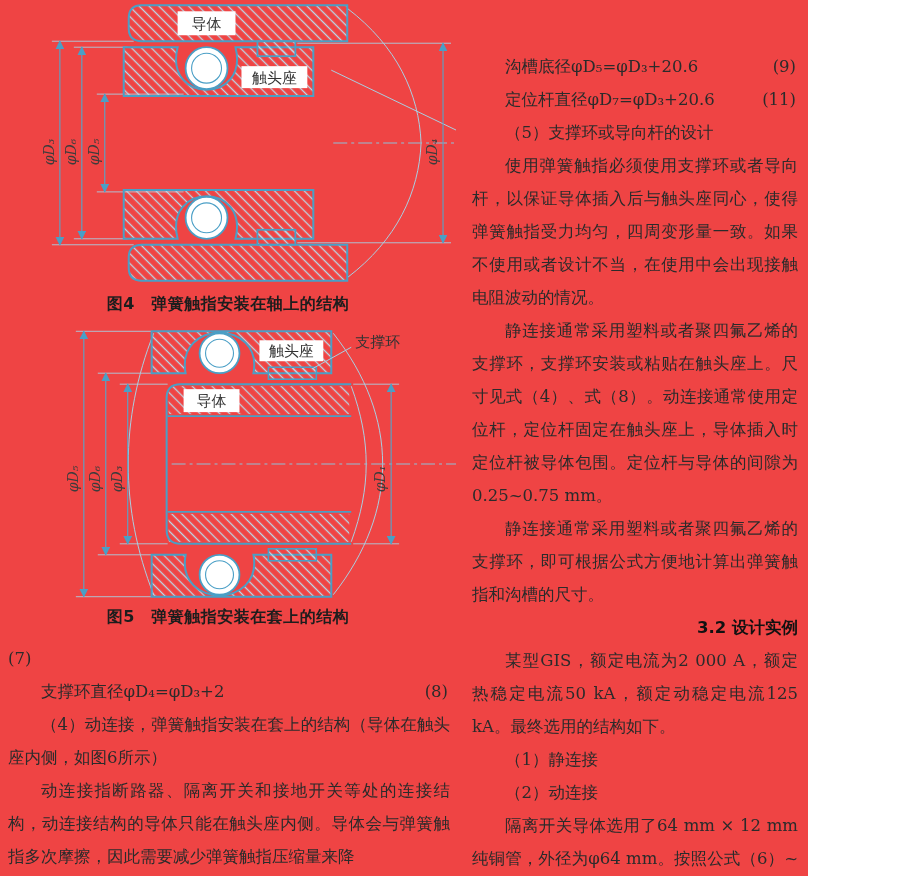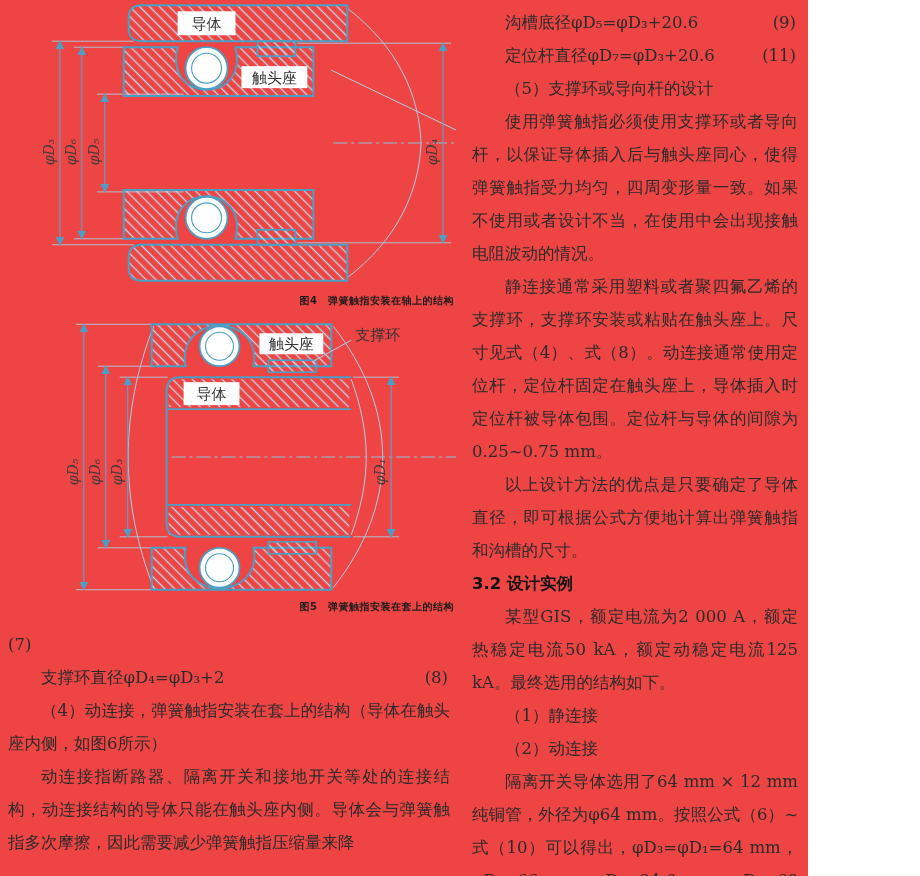--- a/index.html
+++ b/index.html
@@ -7,39 +7,39 @@
     position:relative;
     width:808px;height:876px;
     background:#ef4444;
     display:flex;
     overflow:hidden;
     font-family:"DejaVu Serif","Liberation Serif",serif;
     color:#2b2b2b;
   }
   .col-left{width:458px;box-sizing:border-box;padding:2px 4px 0 2px;}
   .col-right{width:462px;box-sizing:border-box;padding:6px 10px 0 14px;
-    font-size:16.5px;line-height:33px;}
+    font-size:16.5px;line-height:33px;margin-top:44px;}
   figure{margin:0;padding:0;}
   figcaption{
-    text-align:right;
+    text-align:center;
     font-family:"DejaVu Sans","Liberation Sans",sans-serif;
-    font-weight:bold;font-size:10px;color:#1d1d1d;
+    font-weight:bold;font-size:16px;color:#1d1d1d;
     margin-top:2px;letter-spacing:.5px;
   }
   .fig5-block{margin-top:14px;}
   .left-text{margin-top:14px;font-size:16.5px;line-height:33px;padding:0 4px 0 6px;}
   .eq{display:flex;justify-content:space-between;align-items:baseline;}
   .eq .eq-text{padding-left:2em;}
   .eq .eq-num{padding-right:2px;}
   p{margin:0;text-align:justify;}
   .indent{text-indent:2em;}
   .small-indent{text-indent:1.6em;}
   h3{
     margin:0;font-family:"DejaVu Sans","Liberation Sans",sans-serif;
-    font-weight:bold;font-size:16.5px;line-height:33px;color:#111;
+    font-weight:bold;font-size:16.5px;line-height:33px;color:#111;text-align:right;
   }
   
   .outline{stroke:#4a9fc6;stroke-width:2;fill:none;}
   .part{stroke:#4a9fc6;stroke-width:2;}
   .thin{stroke:#a9cfe2;stroke-width:1;fill:none;}
   .dim{stroke:#55a6cb;stroke-width:1.1;}
   .ext{stroke:#a9cfe2;stroke-width:.9;}
   .cline{stroke:#8fc1d9;stroke-width:1;stroke-dasharray:14 4 3 4;}
   .dimlab{font:italic 14px "DejaVu Serif","Liberation Serif",serif;fill:#3c3c3c;}
   .figlab{font:15px "DejaVu Sans","Liberation Sans",sans-serif;fill:#333;}
@@ -207,21 +207,21 @@
       <span class="eq-text">沟槽底径φD₅=φD₃+20.6</span>
       <span class="eq-num">(9)</span>
     </div>
     <div class="eq">
       <span class="eq-text">定位杆直径φD₇=φD₃+20.6</span>
       <span class="eq-num">(11)</span>
     </div>
     <p class="indent">（5）支撑环或导向杆的设计</p>
     <p class="indent">使用弹簧触指必须使用支撑环或者导向杆，以保证导体插入后与触头座同心，使得弹簧触指受力均匀，四周变形量一致。如果不使用或者设计不当，在使用中会出现接触电阻波动的情况。</p>
     <p class="indent">静连接通常采用塑料或者聚四氟乙烯的支撑环，支撑环安装或粘贴在触头座上。尺寸见式（4）、式（8）。动连接通常使用定位杆，定位杆固定在触头座上，导体插入时定位杆被导体包围。定位杆与导体的间隙为0.25~0.75 mm。</p>
-    <p class="indent">以上设计方法的优点是只要确定了导体直径，即可根据公式方便地计算出弹簧触指和沟槽的尺寸。</p>
+    <p class="indent">静连接通常采用塑料或者聚四氟乙烯的支撑环，即可根据公式方便地计算出弹簧触指和沟槽的尺寸。</p>
     <h3>3.2  设计实例</h3>
     <p class="indent">某型GIS，额定电流为2 000 A，额定热稳定电流50 kA，额定动稳定电流125 kA。最终选用的结构如下。</p>
     <p class="indent">（1）静连接</p>
     <p class="indent">（2）动连接</p>
     <p class="indent">隔离开关导体选用了64 mm × 12 mm纯铜管，外径为φ64 mm。按照公式（6）~式（10）可以得出，φD₃=φD₁=64 mm，φD₄=66 mm，φD₅=84.6 mm，φD₆=68 mm。</p>
   </div>
 
 </div>
 
 </body></html>

